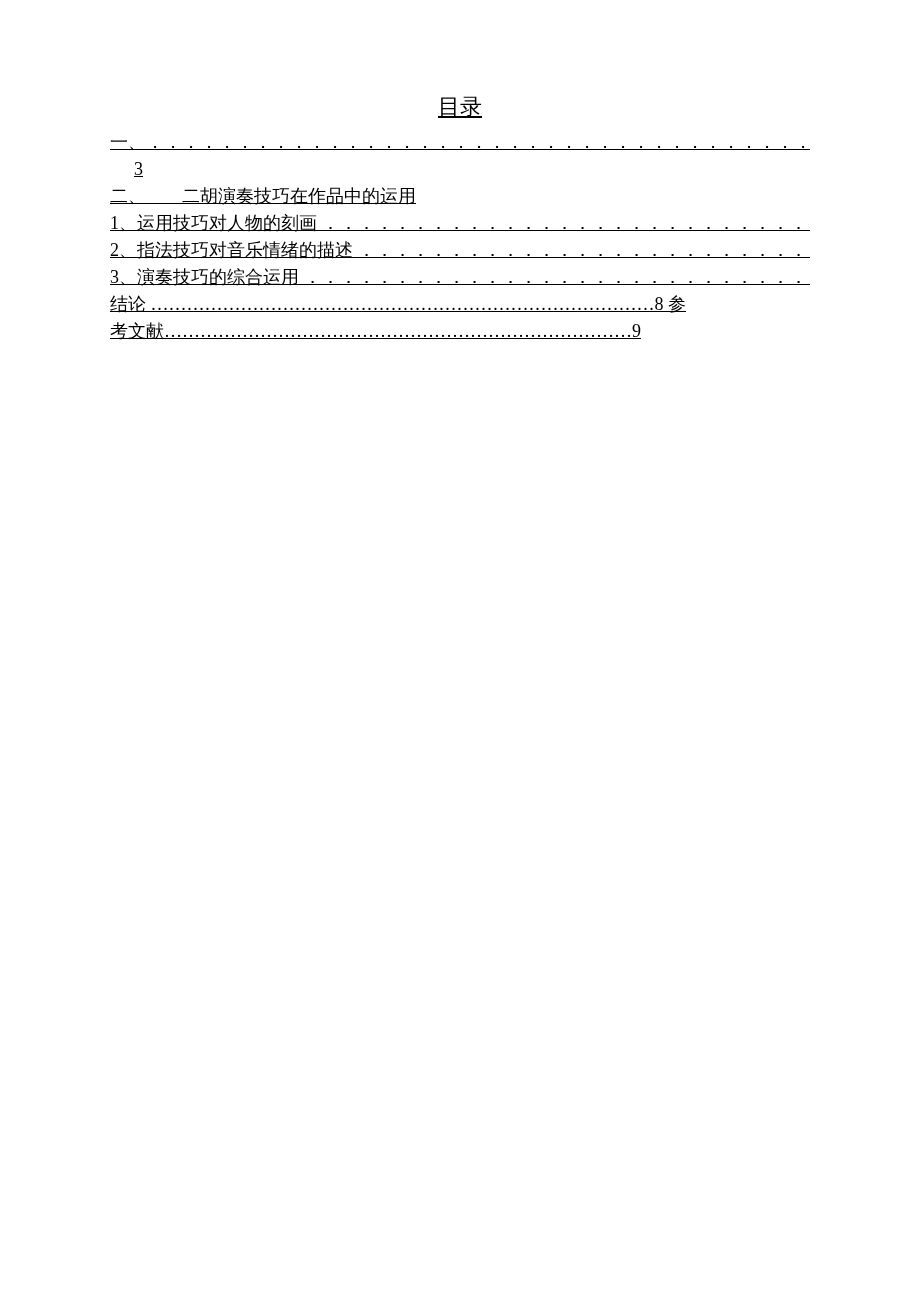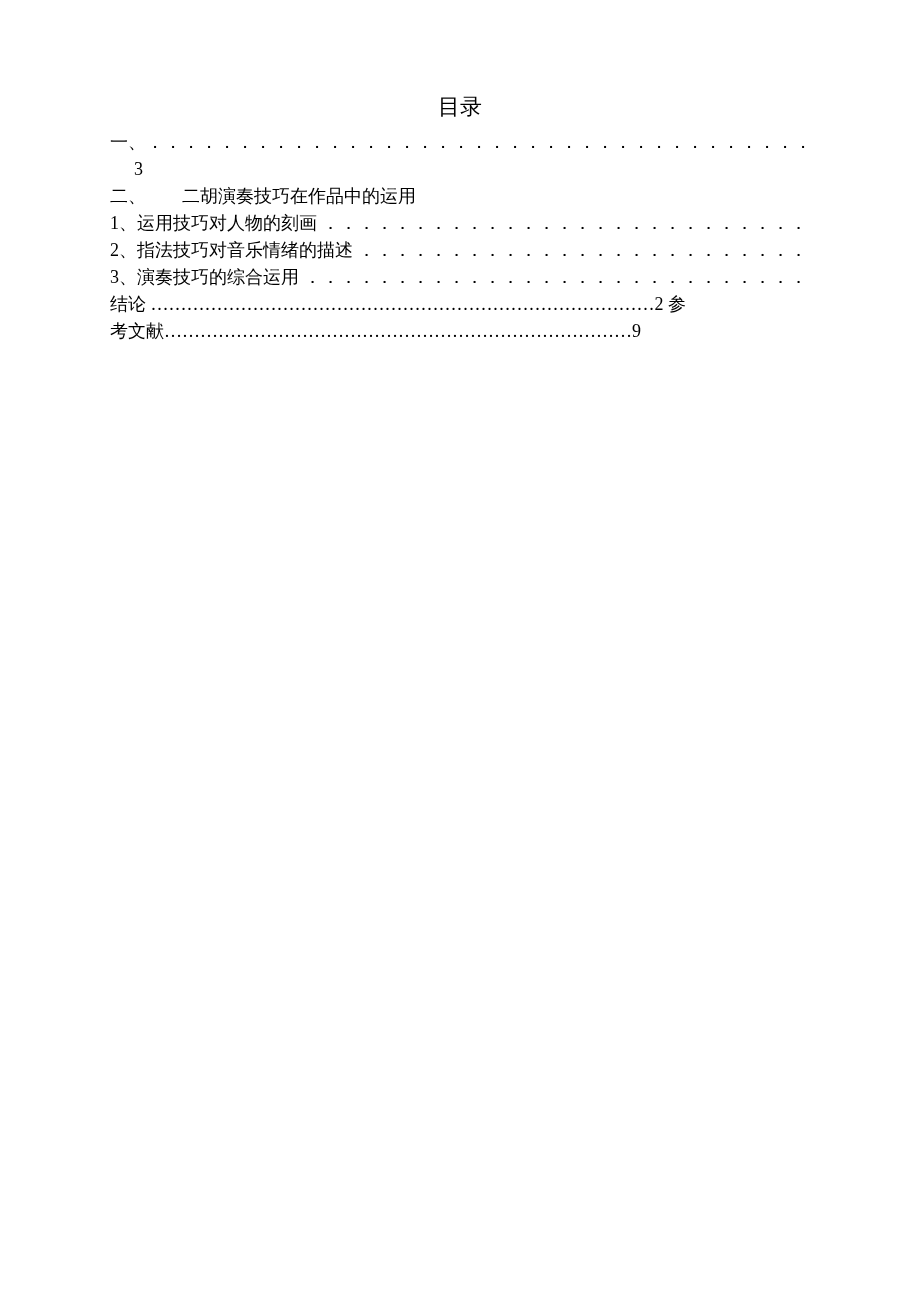--- a/index.html
+++ b/index.html
@@ -1,18 +1,19 @@
 <!DOCTYPE html>
 <html><head>
   <meta charset="utf-8">
   <style>
     * {
       margin: 0;
       padding: 0;
       box-sizing: border-box;
+      text-decoration: underline;
     }
     body {
       width: 920px;
       height: 1302px;
       background: #ffffff;
       font-family: "SimSun", "宋体", serif;
       color: #000000;
       font-size: 18px;
       line-height: 1.5;
       padding: 90px 110px 0 110px;
@@ -38,15 +39,15 @@
 
 <div class="title">目录</div>
 
 <div class="toc-section">
   <div class="toc-line">一、．．．．．．．．．．．．．．．．．．．．．．．．．．．．．．．．．．．．．．．．．二胡曲《兰花花叙事曲》概述</div>
   <div class="toc-line indent">3</div>
   <div class="toc-line">二、　　二胡演奏技巧在作品中的运用</div>
   <div class="toc-line">1、运用技巧对人物的刻画 ．．．．．．．．．．．．．．．．．．．．．．．．．．．．．．．．．．．．．．．．．．4</div>
   <div class="toc-line">2、指法技巧对音乐情绪的描述 ．．．．．．．．．．．．．．．．．．．．．．．．．．．．．．．．．．．．．．5</div>
   <div class="toc-line">3、演奏技巧的综合运用 ．．．．．．．．．．．．．．．．．．．．．．．．．．．．．．．．．．．．．．．．．．．．6</div>
-  <div class="toc-line">结论 …………………………………………………………………………2 参</div>
+  <div class="toc-line">结论 …………………………………………………………………………8 参</div>
   <div class="toc-line">考文献……………………………………………………………………9</div>
 </div>
 
 </body></html>

